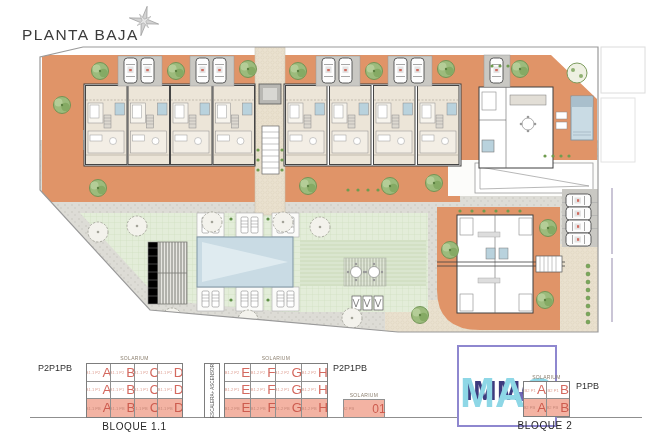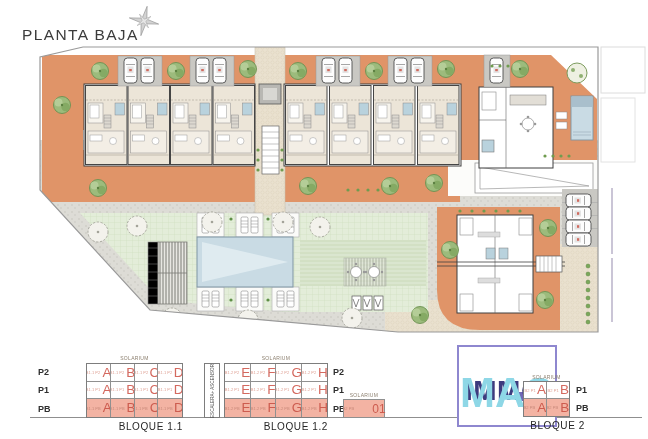--- a/index.html
+++ b/index.html
@@ -21,24 +21,24 @@
            border-right:1px solid #909090;border-bottom:1px solid #909090;}
   .cols4 .lg-cell:nth-child(4n){border-right:none}
   .cols4 .lg-cell:nth-child(n+9){border-bottom:none}
   .cols2 .lg-cell:nth-child(2n){border-right:none}
   .cols2 .lg-cell:nth-child(n+3){border-bottom:none}
   .sub{font-size:4.5px;color:#dfa195;white-space:nowrap;transform:scale(.9);}
   .unit{font-size:13.5px;color:#d4695f;line-height:1;}
   .pb{background:#f3b3a3;}
   .pb .sub{color:#c98a7b}
   .pb .unit{color:#cd5c4f}
-  .floors{position:absolute;display:flex;flex-direction:column;justify-content:space-around;
-          font-size:9px;color:#2f2f2f;z-index:3;font-weight:bold;}
+  .floors{position:absolute;display:flex;flex-direction:row;justify-content:space-around;
+          font-size:9px;color:#2f2f2f;z-index:3;}
   .lg-sol{position:absolute;text-align:center;font-size:5px;color:#8d8070;letter-spacing:.3px;z-index:3;}
-  .lg-title{position:absolute;text-align:right;font-size:10px;color:#262626;letter-spacing:.6px;z-index:3;}
+  .lg-title{position:absolute;text-align:center;font-size:10px;color:#262626;letter-spacing:.6px;z-index:3;}
   .esc{position:absolute;left:204px;top:363px;width:16px;height:55px;border:1px solid #7d7d7d;
        background:#fff;display:flex;align-items:center;justify-content:center;z-index:3;box-sizing:border-box;}
   .esc span{writing-mode:vertical-rl;transform:rotate(180deg);font-size:4.6px;color:#555;white-space:nowrap;}
   .sol01{position:absolute;left:343px;top:399px;width:42px;height:19px;background:#f3b3a3;
          border:1px solid #909090;display:flex;align-items:center;justify-content:center;gap:17px;z-index:3;box-sizing:border-box;}
   .sol01 .unit{font-size:12px;color:#cd5c4f;}
   .sol01 .sub{color:#c98a7b}
   
   .logo{position:absolute;left:457px;top:345px;width:96px;height:78px;border:2px solid #8e87cf;
         background:#fff;z-index:2;}
@@ -491,21 +491,20 @@
     <div class="lg-cell pb">
         <span class="sub">B1.2 PB</span>
         <span class="unit">H</span>
       </div>
   </div>
   <div class="floors" style="left:333px;top:363px;width:20px;height:55px">
     <span>P2</span>
     <span>P1</span>
     <span>PB</span>
   </div>
-  <div class="lg-title" style="left:224px;top:421px;width:104px">BLOQUE 1.2</div>
 
   <div class="lg-sol" style="left:341px;top:392px;width:46px">SOLARIUM</div>
   <div class="sol01">
     <span class="sub">B2 PB</span>
     <span class="unit">01</span>
   </div>
 
   <div class="lg-sol" style="left:523px;top:374px;width:47px">SOLARIUM</div>
   <div class="lg-table cols2" style="left:523px;top:381px;width:47px;height:36px">
     <div class="lg-cell">

